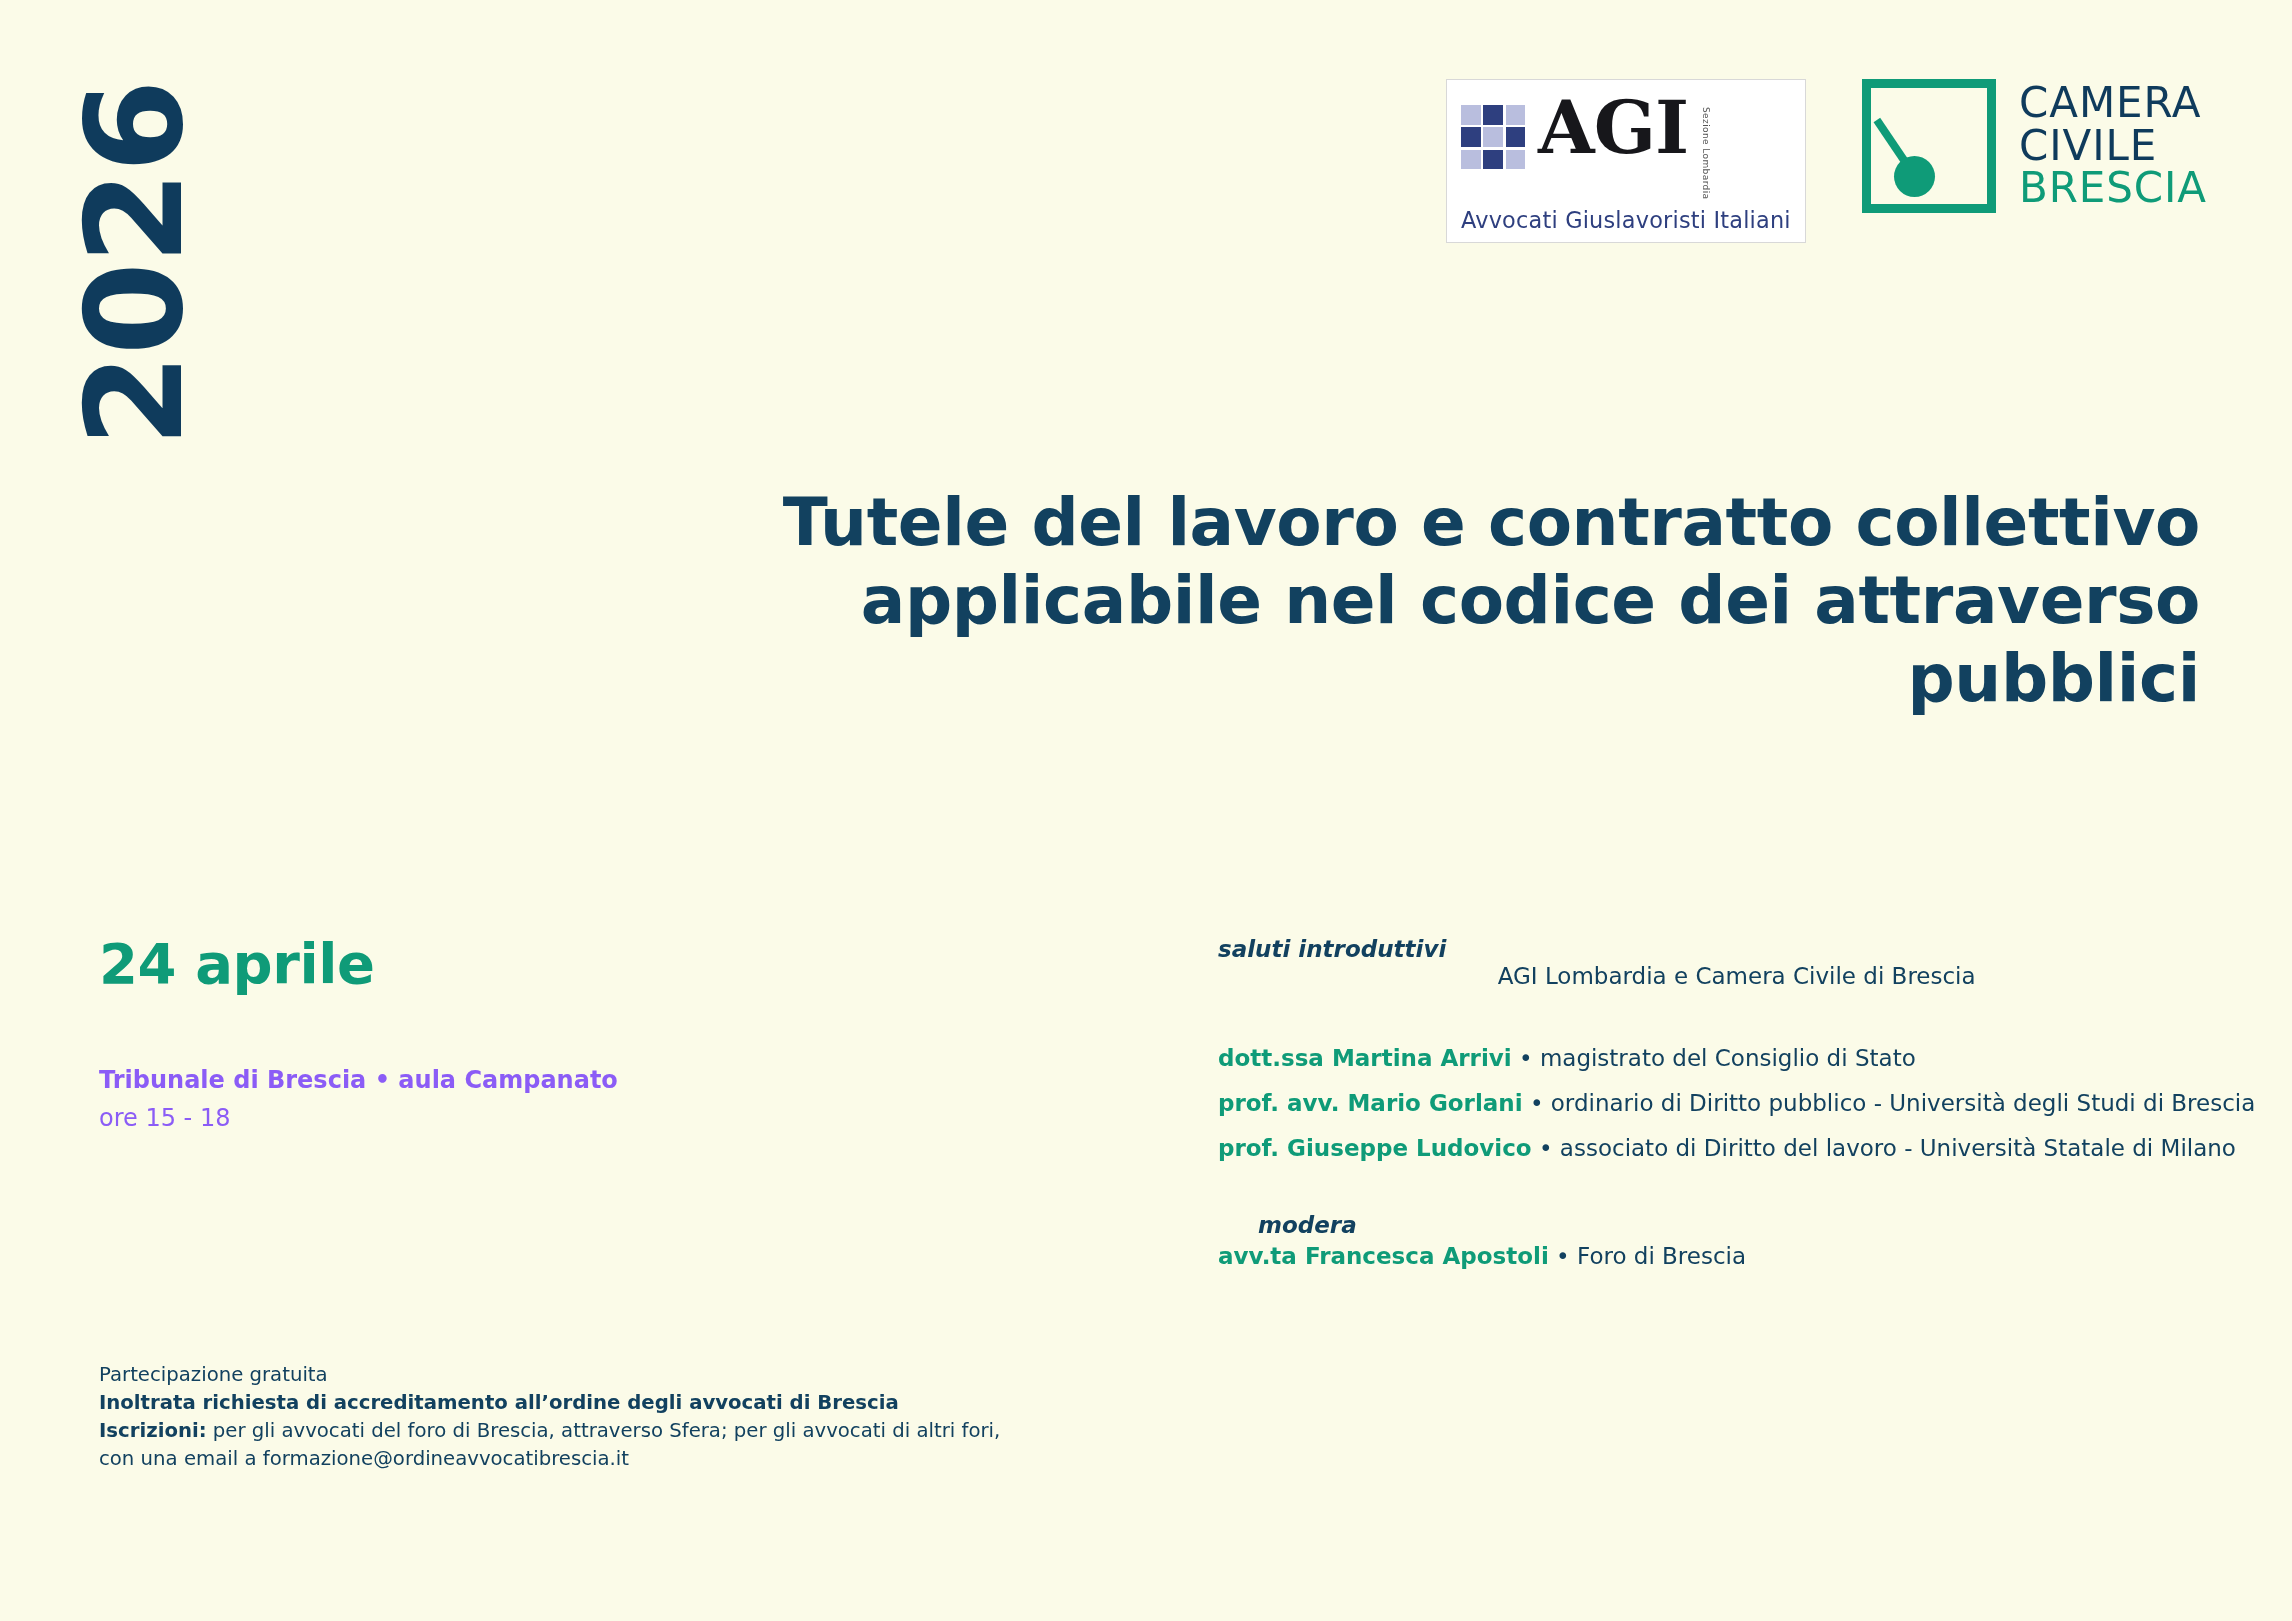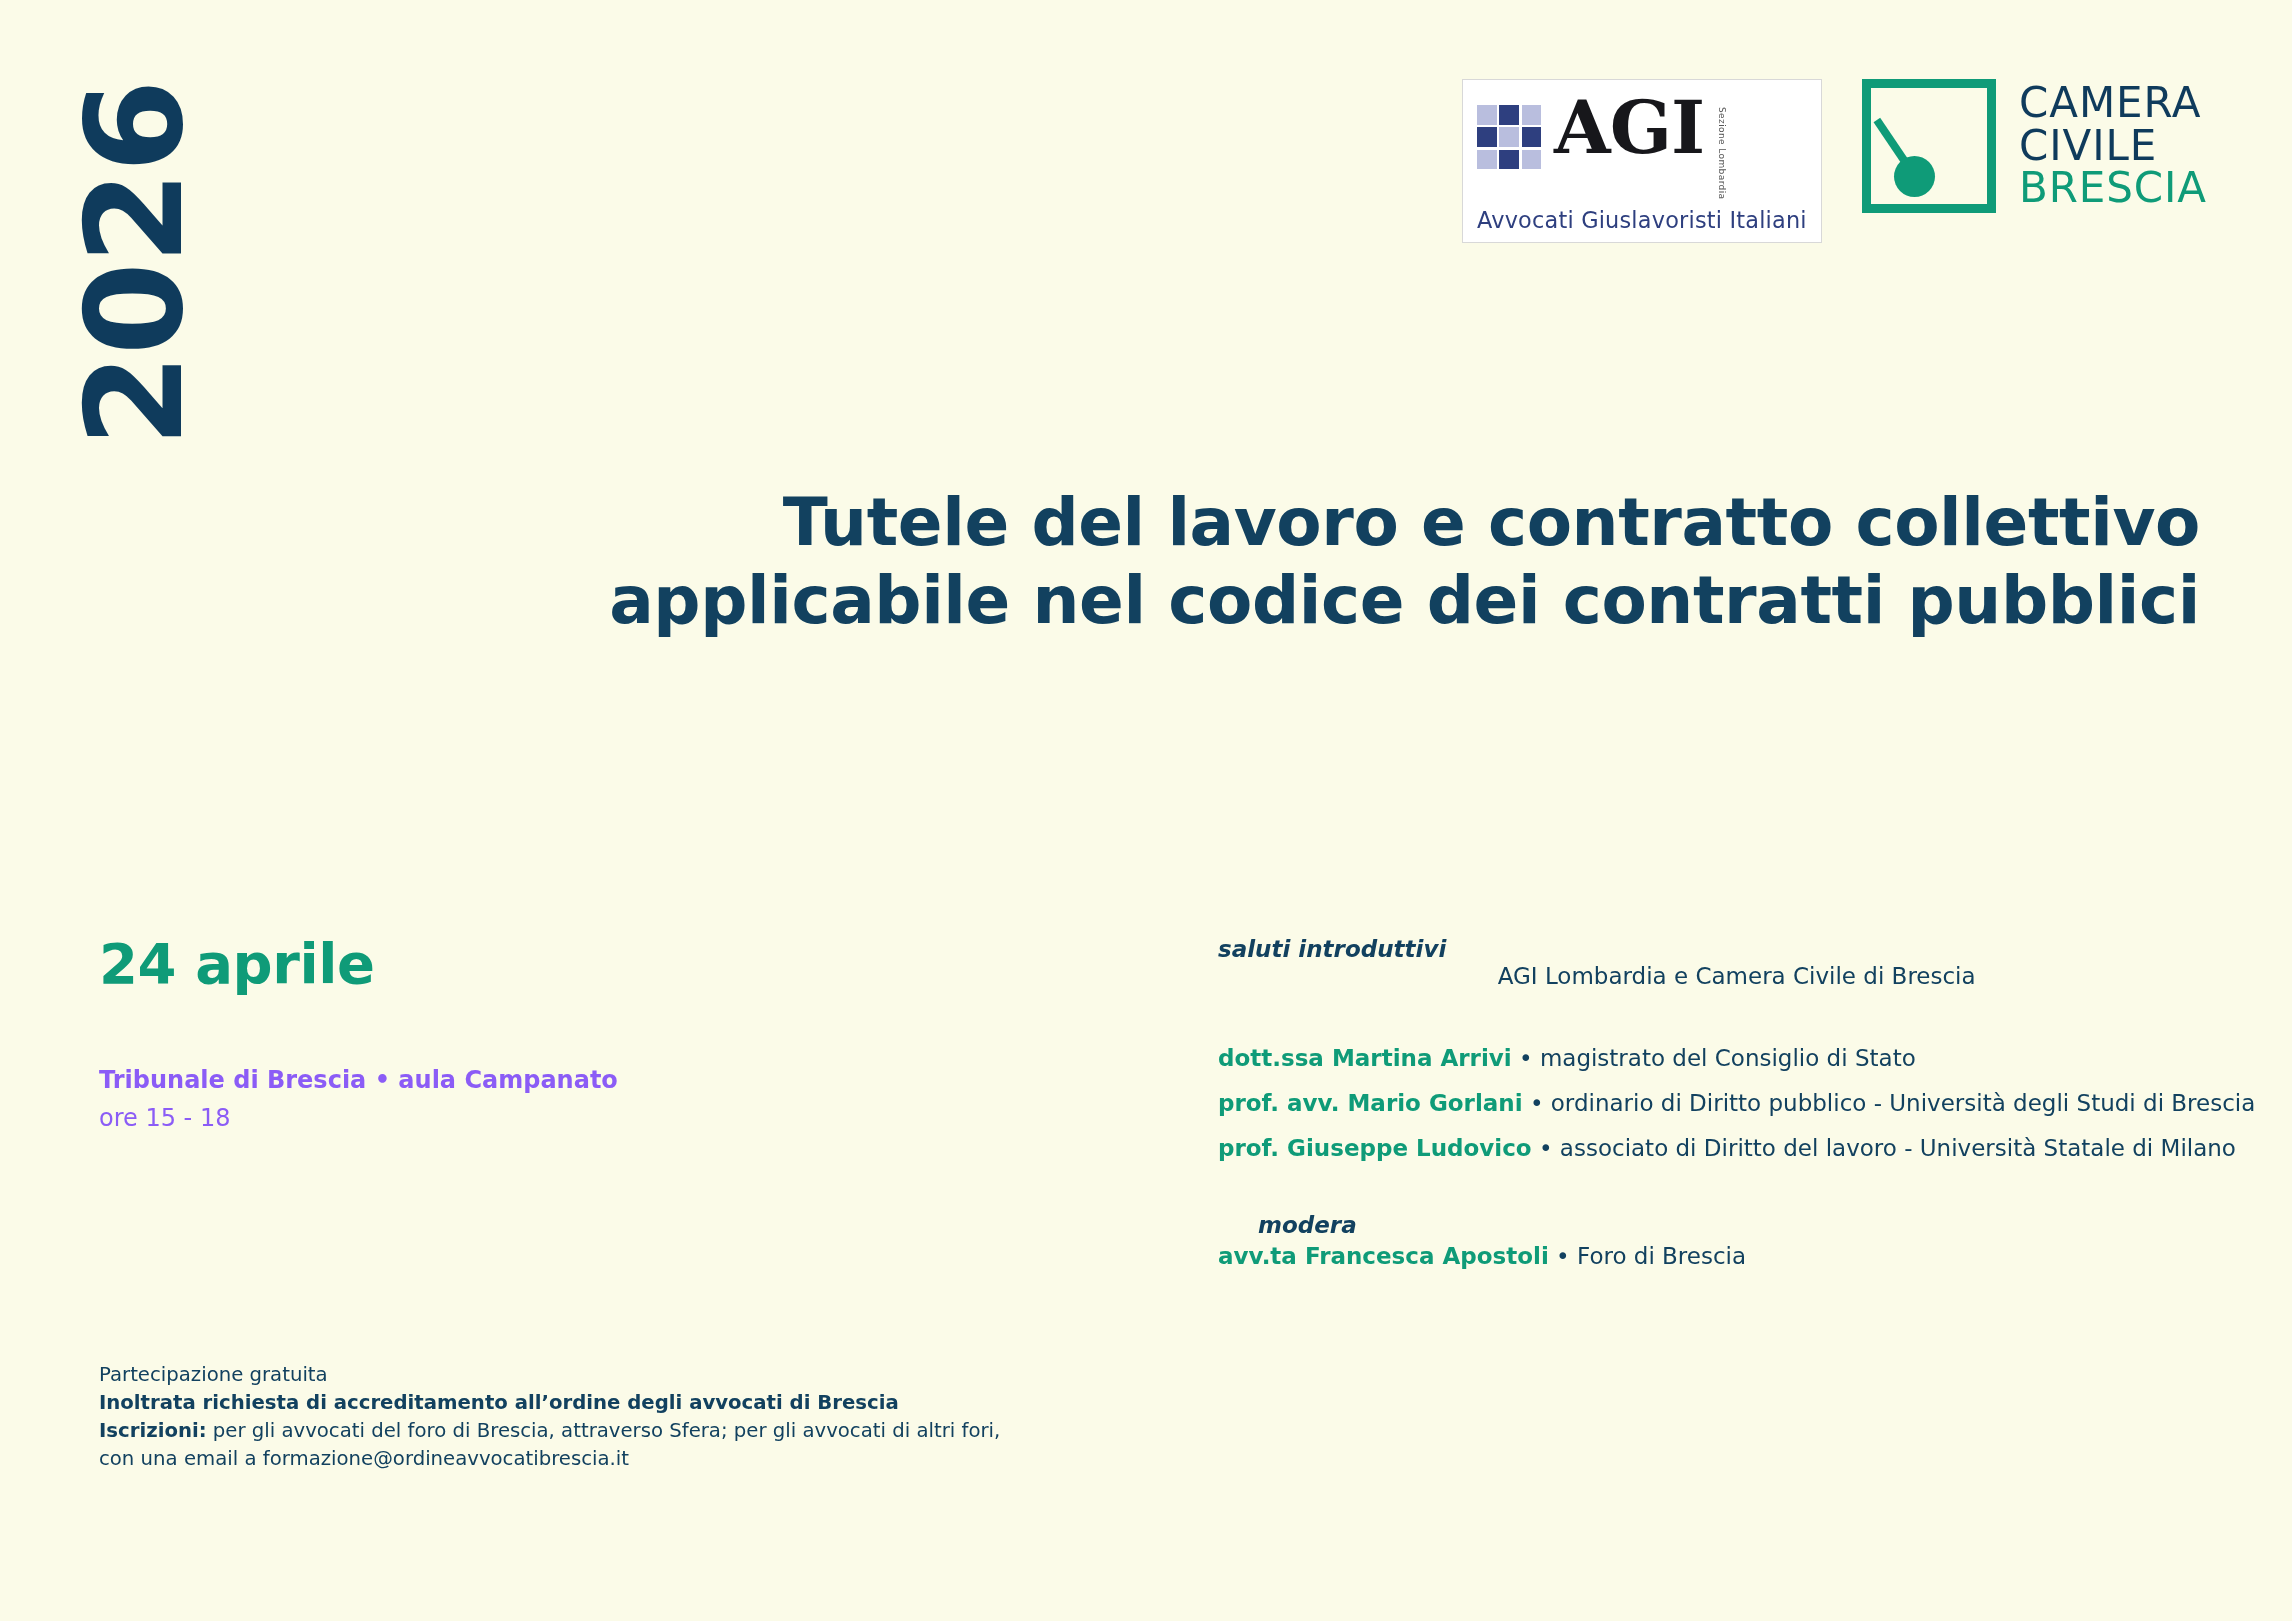--- a/index.html
+++ b/index.html
@@ -37,21 +37,21 @@
     white-space: nowrap;
   }
 
   
   .logos {
     position: absolute;
     right: 86px;
     top: 79px;
     display: flex;
     align-items: flex-start;
-    gap: 40px;
+    gap: 56px;
   }
   .agi-logo {
     display: flex;
     flex-direction: column;
     align-items: flex-start;
     padding: 12.5px 14.3px 9px 14.3px;
     background: #ffffff;
     border: 0.9px solid #d8d8d8;
   }
   .agi-top {
@@ -263,21 +263,21 @@
         <div>CAMERA</div>
         <div>CIVILE</div>
         <div class="brescia">BRESCIA</div>
       </div>
     </div>
 
   </div>
 
   <div class="title">
     <span>Tutele del lavoro e contratto collettivo</span>
-    <span class="l2">applicabile nel codice dei contratti pubblici</span>
+    <span class="l2">applicabile nel codice dei attraverso pubblici</span>
   </div>
 
   <div class="date">24 aprile</div>
 
   <div class="venue">
     <div>Tribunale di Brescia • aula Campanato</div>
     <div class="time">ore 15 - 18</div>
   </div>
 
   <div class="program">

